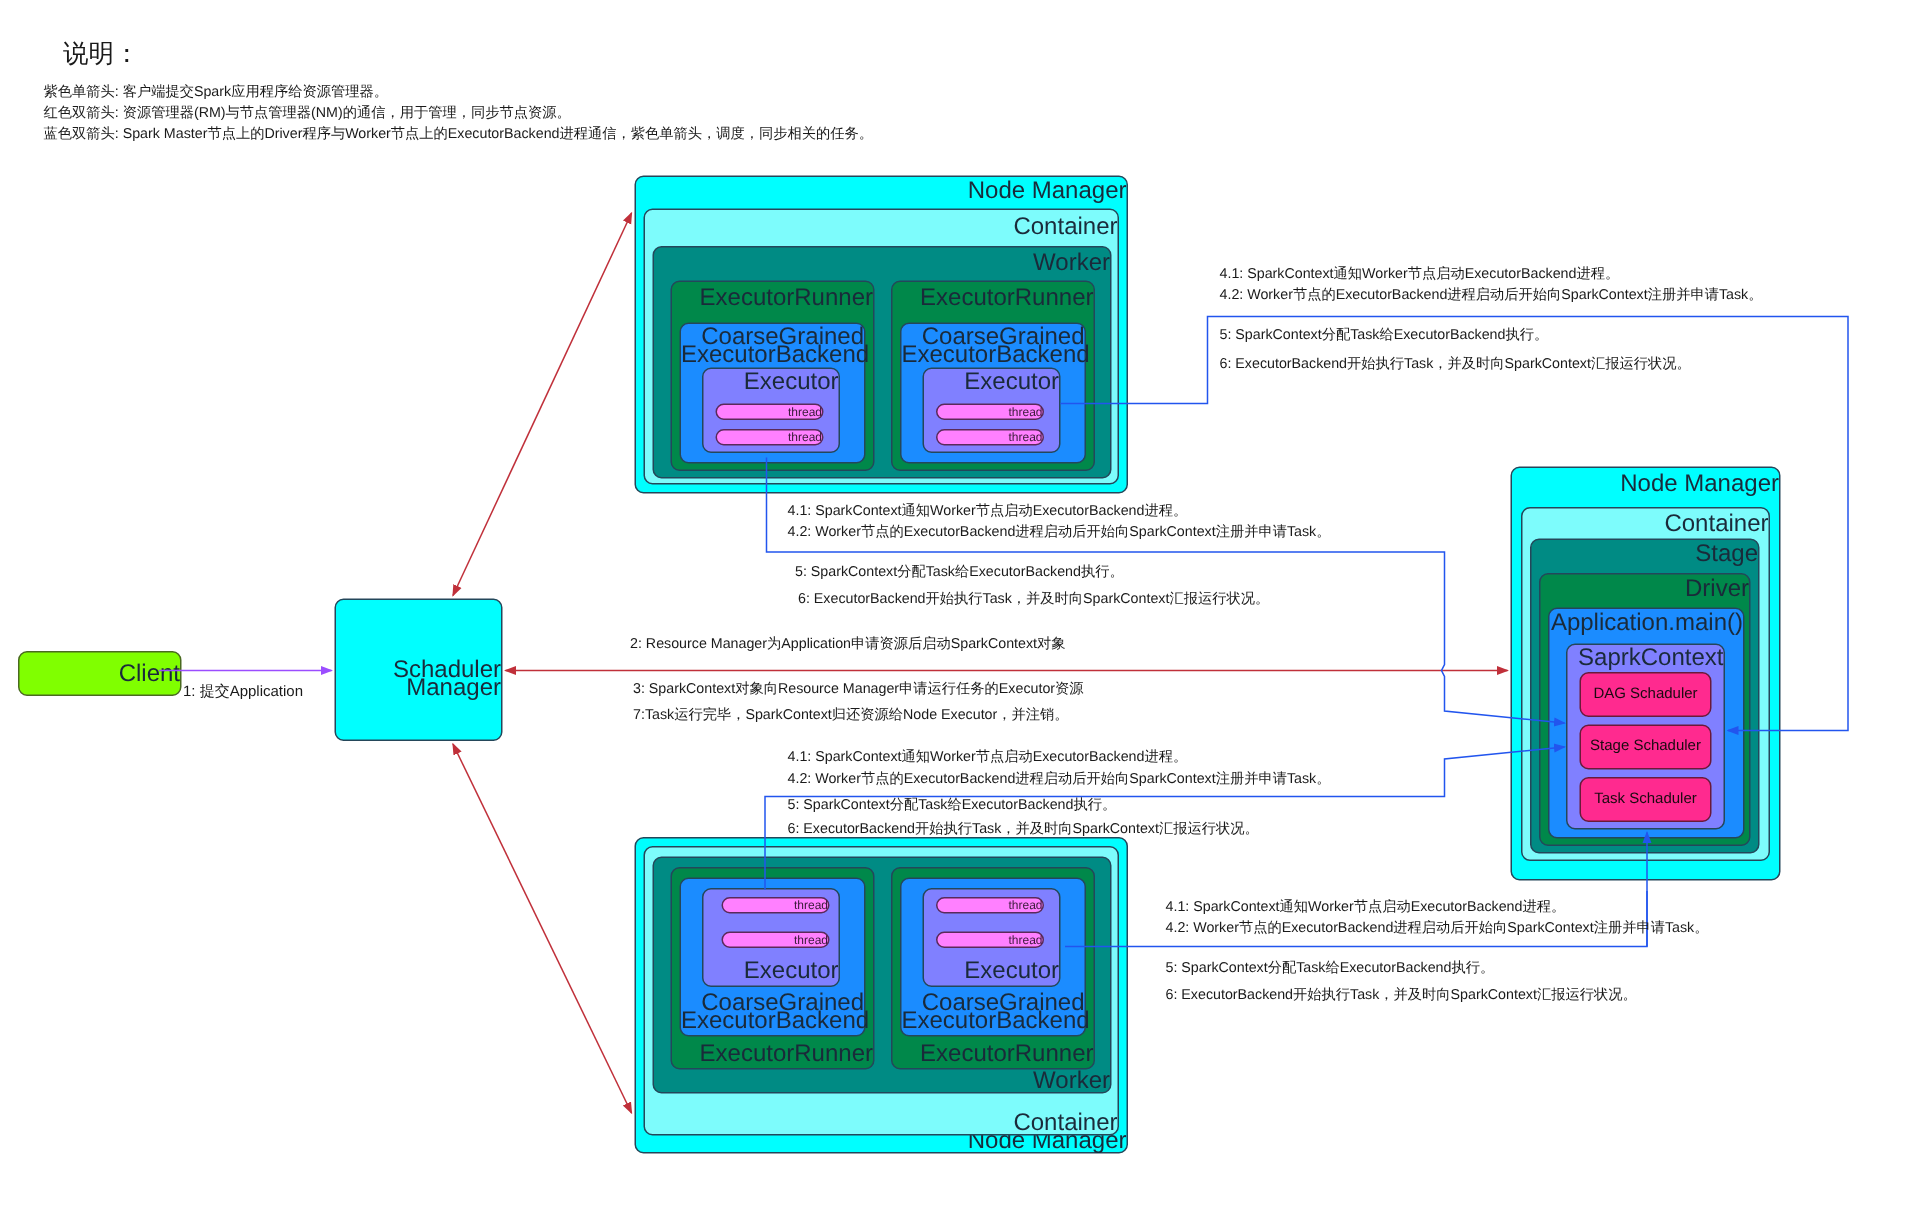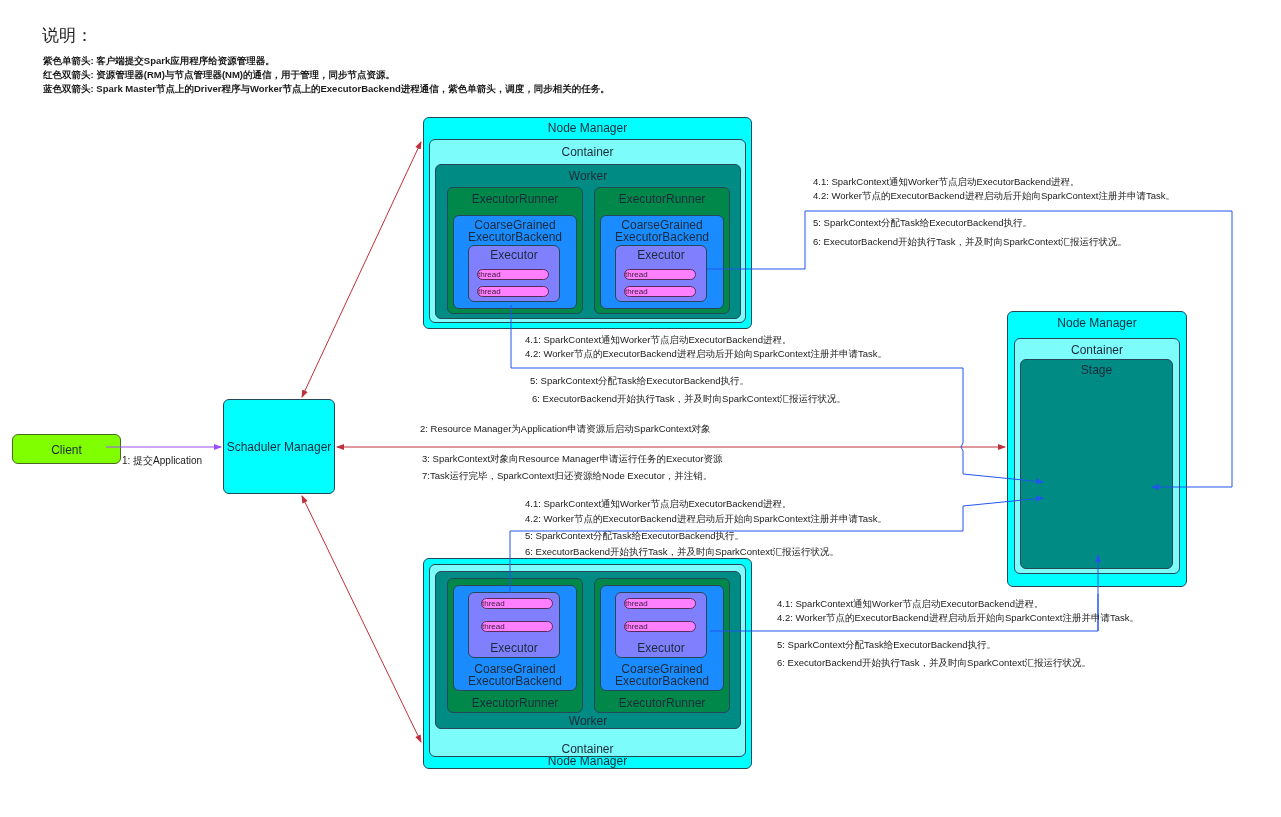--- a/index.html
+++ b/index.html
@@ -1,28 +1,28 @@
 <!DOCTYPE html>
 <html><head>
 <meta charset="utf-8">
 <style>
   html,body{margin:0;padding:0;background:#ffffff;}
   body{width:1281px;height:817px;position:relative;overflow:hidden;font-family:"Liberation Sans","DejaVu Sans",sans-serif;color:#1a1a1a;}
   .abs{position:absolute;margin-left:17px;}
   .title{left:25px;top:24px;font-size:17px;}
-  .legend{left:26px;font-size:9.5px;font-weight:bold;}
+  .legend{left:12px;font-size:9.5px;}
   .box{position:absolute;border:1px solid #24475a;border-radius:6px;box-sizing:border-box;}
-  .lbl{position:absolute;left:0;right:0;text-align:center;font-size:12px;color:#1a2a3a;line-height:12px;}
+  .lbl{position:absolute;left:0;right:0;text-align:right;font-size:16px;color:#1a2a3a;line-height:12px;}
   .nm{background:#00ffff;}
   .ct{background:#7dfcfc;}
   .wk{background:#008b84;}
   .er{background:#00884a;}
   .cg{background:#1b8cff;}
   .ex{background:#8080ff;}
-  .th{position:absolute;background:#ff80ff;border:1px solid #5a2a5a;border-radius:7px;height:11px;box-sizing:border-box;font-size:8px;text-align:left;line-height:9px;color:#3a1a3a;}
+  .th{position:absolute;background:#ff80ff;border:1px solid #5a2a5a;border-radius:7px;height:11px;box-sizing:border-box;font-size:8px;text-align:right;line-height:9px;color:#3a1a3a;}
   .sch{position:absolute;background:#ff2a8f;border:1px solid #6a1a3a;border-radius:6px;box-sizing:border-box;font-size:10px;text-align:center;color:#1a0a10;}
   .note{position:absolute;font-size:9.5px;white-space:nowrap;color:#1a1a1a;}
   svg.lines{position:absolute;left:0;top:0;}
 </style>
 </head>
 <body>
 
 <div class="abs title">说明：</div>
 <div class="abs legend" style="top:55px">紫色单箭头: 客户端提交Spark应用程序给资源管理器。</div>
 <div class="abs legend" style="top:69px">红色双箭头: 资源管理器(RM)与节点管理器(NM)的通信，用于管理，同步节点资源。</div>
@@ -103,20 +103,32 @@
     </div>
   </div>
 </div>
 
 <div class="box nm" style="left:1007px;top:311px;width:180px;height:276px;">
   <div class="lbl" style="top:5px;">Node Manager</div>
   <div class="box ct" style="left:6px;top:26px;width:166px;height:236px;">
     <div class="lbl" style="top:5px;">Container</div>
     <div class="box wk" style="left:5px;top:20px;width:153px;height:210px;">
       <div class="lbl" style="top:4px;">Stage</div>
+      <div class="box er" style="left:5px;top:22px;width:141px;height:182px;">
+        <div class="lbl" style="top:4px;">Driver</div>
+        <div class="box cg" style="left:5px;top:22px;width:131px;height:154px;">
+          <div class="lbl" style="top:4px;">Application.main()</div>
+          <div class="box ex" style="left:11px;top:23px;width:106px;height:124px;">
+            <div class="lbl" style="top:3px;">SaprkContext</div>
+            <div class="sch" style="left:8px;top:18px;width:88px;height:30px;line-height:28px;">DAG Schaduler</div>
+            <div class="sch" style="left:8px;top:53px;width:88px;height:30px;line-height:28px;">Stage Schaduler</div>
+            <div class="sch" style="left:8px;top:88px;width:88px;height:30px;line-height:28px;">Task Schaduler</div>
+          </div>
+        </div>
+      </div>
     </div>
   </div>
 </div>
 
 <svg class="lines" width="1281" height="817">
   <defs>
     <marker id="mp" markerWidth="8" markerHeight="8" refX="7" refY="4" orient="auto">
         <path d="M0,1 L8,4 L0,7 z" fill="#9b4dff"></path>
       </marker>
     <marker id="mr" markerWidth="8" markerHeight="8" refX="7" refY="4" orient="auto">

